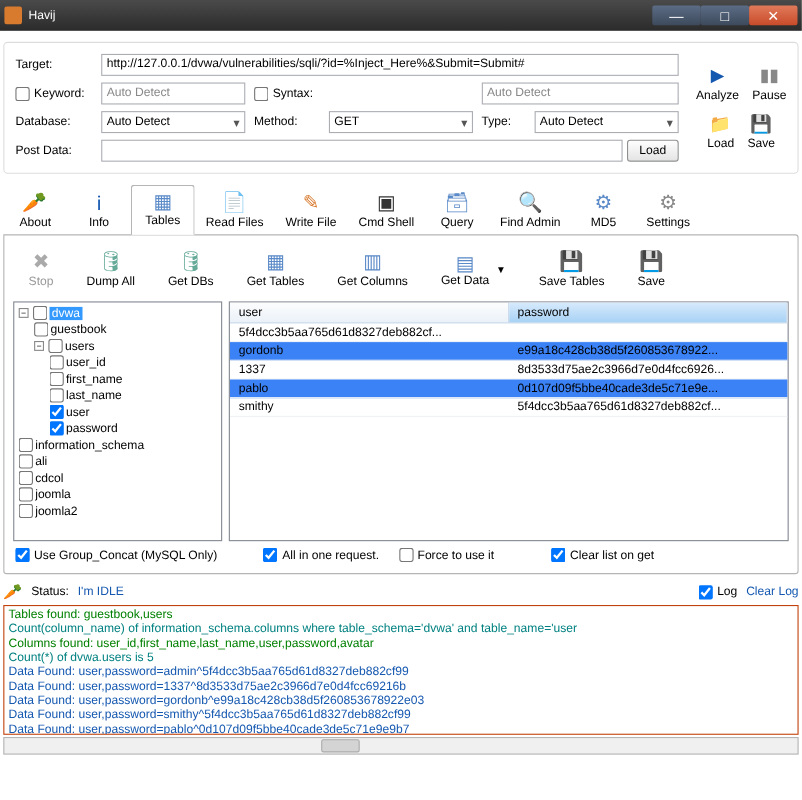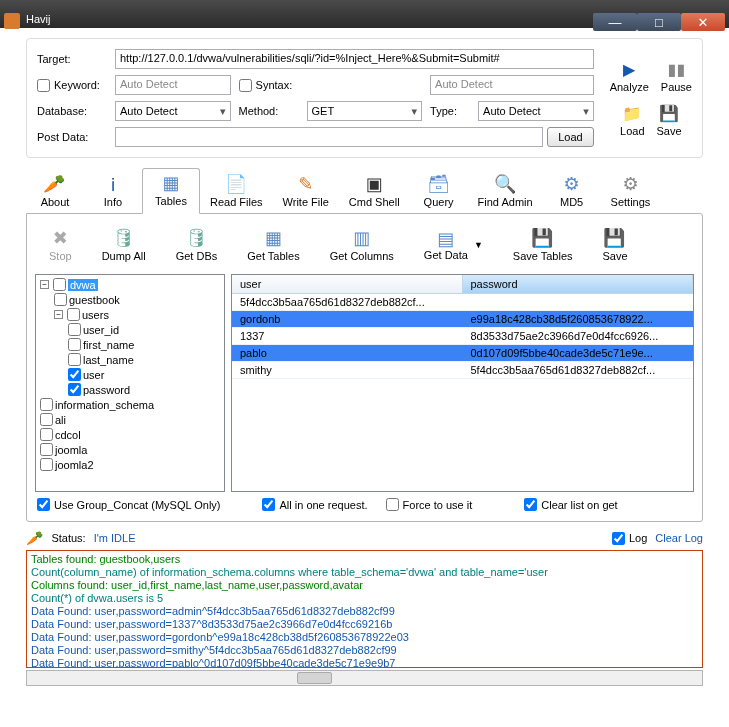--- a/index.html
+++ b/index.html
@@ -1,25 +1,25 @@
 <!DOCTYPE html>
 <html><head>
 <meta charset="utf-8">
 <style>
 *{box-sizing:border-box;margin:0;padding:0;font-family:"Segoe UI",Tahoma,sans-serif;font-size:11px}
 body{background:#fff;width:729px;height:727px;overflow:hidden}
-.titlebar{height:28px;background:linear-gradient(#4a4a4a,#2b2b2b);display:flex;padding:13px 4px;color:#fff}
+.titlebar{height:28px;background:linear-gradient(#4a4a4a,#2b2b2b);display:flex;align-items:center;padding:0 4px;color:#fff}
 .titlebar .favicon{width:16px;height:16px;margin-right:6px;background:#d97b2f;border-radius:2px}
 .titlebar .title{flex:1}
 .winbtns{display:flex;gap:0}
 .winbtn{width:44px;height:18px;display:flex;align-items:center;justify-content:center;font-size:13px;color:#fff;border-radius:2px}
 .winbtn.min{background:linear-gradient(#5b6c85,#3d4a5c)}
 .winbtn.max{background:linear-gradient(#5b6c85,#3d4a5c)}
 .winbtn.close{background:linear-gradient(#e07a5a,#c84b2a)}
-.content{padding:10px 26px}
+.content{padding:10px 3px}
 .topgrid{border:1px solid #ddd;border-radius:4px;padding:10px;display:grid;grid-template-columns:70px 1fr 60px 1fr 40px 1fr auto;gap:6px 8px;align-items:center;position:relative}
 .lbl{color:#000}
 .txt{border:1px solid #abadb3;padding:2px 4px;height:20px;background:#fff}
 .combo{border:1px solid #abadb3;padding:2px 4px;height:20px;background:#fff;display:flex;align-items:center;justify-content:space-between}
 .combo::after{content:"▾";color:#555;margin-left:4px}
 .cbx{display:flex;align-items:center;gap:4px}
 .cbx input{width:13px;height:13px}
 .rightbtns{grid-row:1/5;grid-column:7;display:flex;flex-direction:column;gap:4px;align-items:center;justify-content:center;padding-left:8px}
 .btnpair{display:flex;gap:12px}
 .iconbtn{display:flex;flex-direction:column;align-items:center;gap:2px;cursor:pointer}

